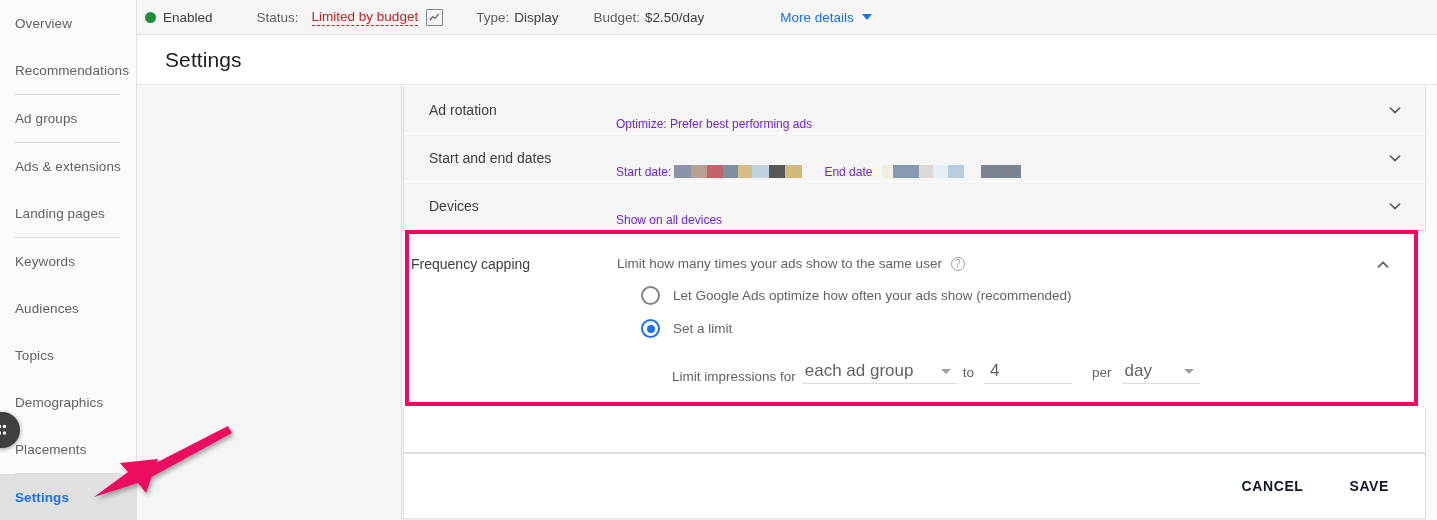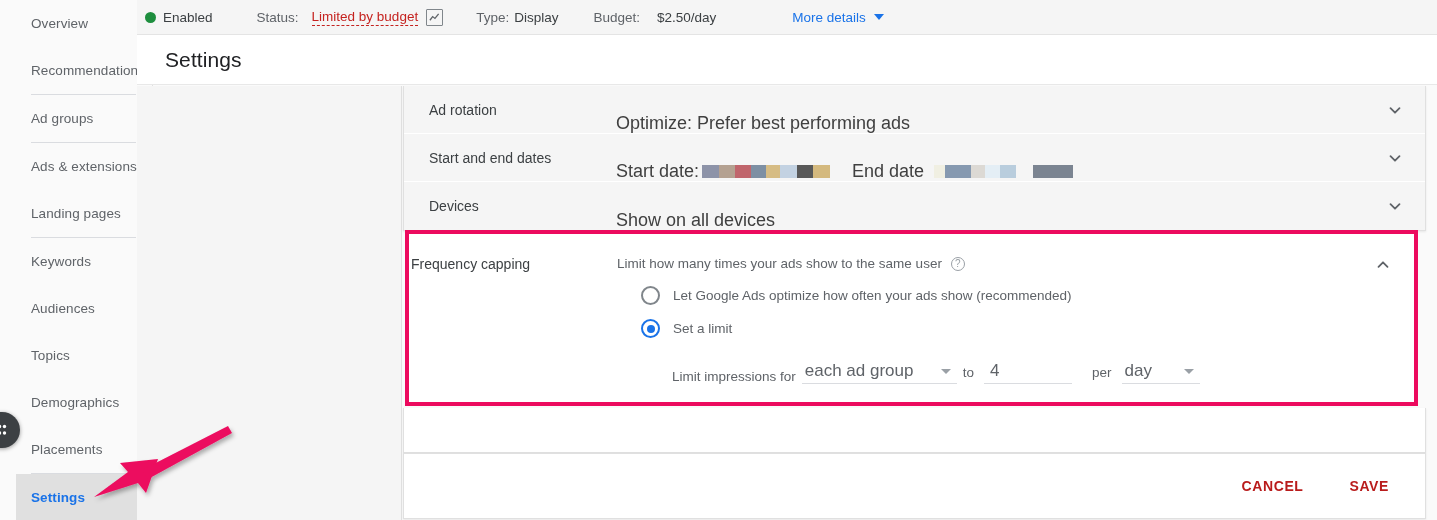--- a/index.html
+++ b/index.html
@@ -12,21 +12,21 @@
   }
   #app {
     position: relative;
     width: 1437px; height: 520px;
     background: #fafafa;
   }
 
   
   #sidebar {
     position: absolute;
-    left: 16px; top: 0;
+    left: 0; top: 0;
     width: 137px; height: 520px;
     background: #fafafa;
     border-right: 1px solid #e0e0e0;
   }
   .nav-item {
     height: 47px;
     display: flex;
     align-items: center;
     padding-left: 15px;
     font-size: 13.5px;
@@ -164,22 +164,22 @@
   .srow:last-child { border-bottom: none; }
   .srow-label {
     width: 212px;
     padding-left: 25px;
     font-size: 14px;
     color: #3c4043;
     white-space: nowrap;
   }
   .srow-value {
     flex: 1;
-    font-size: 18px;
-    color: #404040;
+    font-size: 12px;
+    color: #6d28d9;
     display: flex;
     align-items: center;
     margin-top: 28px;
   }
   .chev {
     width: 60px;
     display: flex;
     align-items: center;
     justify-content: center;
     color: #5f6368;
@@ -333,21 +333,21 @@
     box-shadow: 0 1px 2px rgba(0,0,0,.08);
     display: flex;
     align-items: center;
     justify-content: flex-end;
     padding-right: 22px;
   }
   .txt-btn {
     font-size: 14px;
     font-weight: bold;
     letter-spacing: .6px;
-    color: #b91c1c;
+    color: #0f172a;
     padding: 9px 14px;
     cursor: pointer;
     white-space: nowrap;
   }
 
   
   #annot-arrow {
     position: absolute;
     left: 80px; top: 415px;
     width: 160px; height: 95px;
@@ -423,21 +423,21 @@
           <polyline points="1,9 4,5 6.5,7 10.5,2" fill="none" stroke="#5f6368" stroke-width="1.4"></polyline>
         </svg>
       </span>
     </div>
 
     <div class="sb-item" style="margin-left:33px;">
       <span class="sb-label">Type:</span>
       <span class="sb-value" style="margin-left:5px;">Display</span>
     </div>
 
-    <div class="sb-item" style="margin-left:35px;gap:12px;">
+    <div class="sb-item" style="margin-left:35px;">
       <span class="sb-label">Budget:</span>
       <span class="sb-value" style="margin-left:5px;">$2.50/day</span>
     </div>
 
     <div class="sb-more" style="margin-left:76px;">
       <span>More details</span>
       <span class="caret-blue"></span>
     </div>
   </div>
 

